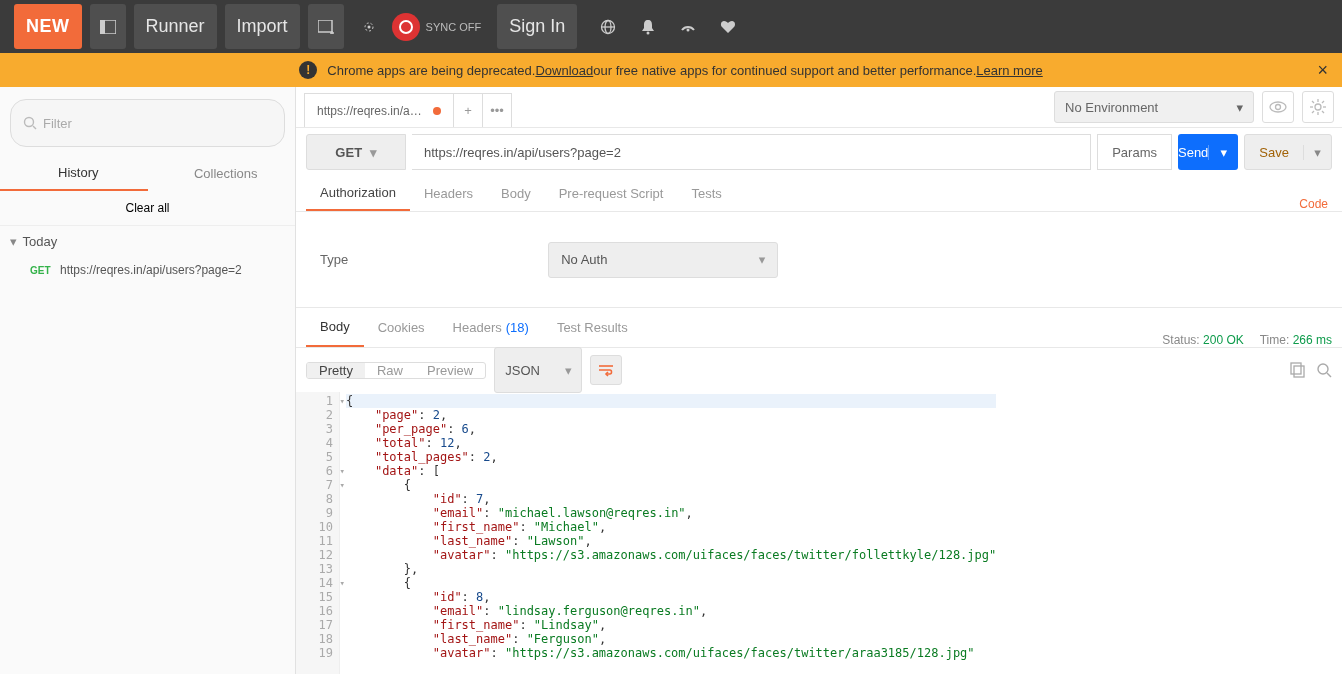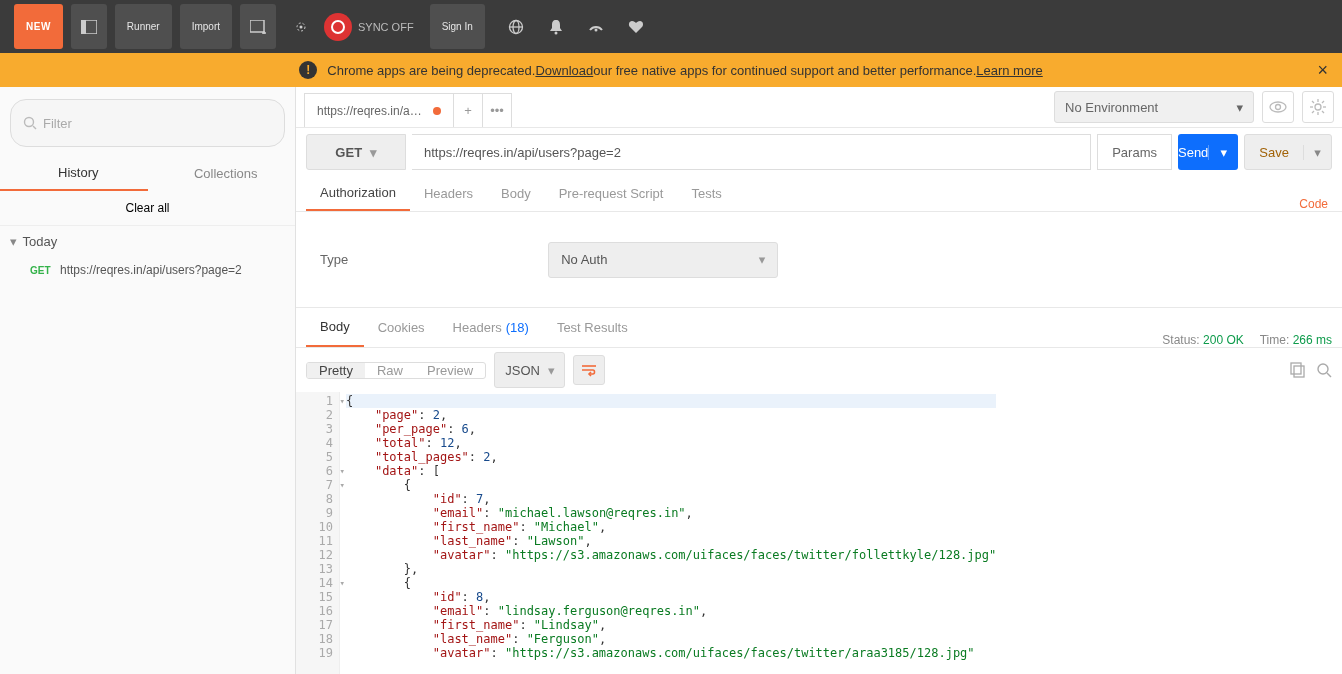--- a/index.html
+++ b/index.html
@@ -1,18 +1,18 @@
 <!DOCTYPE html>
 <html><head>
 <meta charset="utf-8">
 <style>
 * { box-sizing: border-box; margin: 0; padding: 0; }
 html, body { width: 1342px; height: 674px; font-family: -apple-system, BlinkMacSystemFont, "Segoe UI", Helvetica, Arial, sans-serif; font-size: 13px; color: #333; overflow: hidden; background:#f5f5f5;}
 .topbar { height: 53px; background: #3b3b3b; display: flex; align-items: center; padding: 0 14px; color: #ccc; }
-.topbar .btn { height: 45px; display:flex; align-items:center; justify-content:center; border-radius:3px; margin-right:8px; padding:0 12px; background:#4f4f4f; color:#e6e6e6; font-size:10px; cursor:pointer;}
+.topbar .btn { height: 45px; display:flex; align-items:center; justify-content:center; border-radius:3px; margin-right:8px; padding:0 12px; background:#4f4f4f; color:#e6e6e6; font-size:18px; cursor:pointer;}
 .topbar .btn.new-badge { background:#f26b3a; font-weight:700; color:#fff; letter-spacing:0.5px;}
 .topbar .btn.icon-only { width:36px; padding:0; }
 .topbar .center-tabs { flex:1; display:flex; justify-content:center; gap:30px; }
 .topbar .center-tabs .tab { height:53px; display:flex; align-items:center; color:#aaa; cursor:pointer; font-size:14px;}
 .topbar .center-tabs .tab.active { color:#fff; border-bottom:3px solid #f26b3a; }
 .topbar .right-cluster { display:flex; align-items:center; gap:6px; }
 .topbar .right-cluster .icon { width:34px; height:34px; display:flex; align-items:center; justify-content:center; color:#ccc; cursor:pointer; border-radius:3px;}
 .topbar .sync-badge { width:28px; height:28px; border-radius:50%; background:#d33; display:flex; align-items:center; justify-content:center; }
 .topbar .sync-text { color:#bbb; font-size:11px; margin-right:10px; }
 .topbar .signin { background:#4f4f4f; }
@@ -72,21 +72,21 @@
 .resp-tabs .t { padding:0 14px; height:40px; display:flex; align-items:center; color:#999; cursor:pointer;}
 .resp-tabs .t.active { color:#333; border-bottom:2px solid #f26b3a;}
 .resp-tabs .count { color:#0d6efd; margin-left:4px;}
 .resp-tabs .meta { margin-left:auto; display:flex; gap:16px; font-size:12px; color:#888;}
 .resp-tabs .meta .val { color:#0d9b4b;}
 
 .resp-toolbar { height:44px; display:flex; align-items:center; padding:0 10px; gap:8px;}
 .pill-group { display:flex; border:1px solid #ddd; border-radius:3px; overflow:hidden;}
 .pill-group .p { padding:0 12px; color:#999; cursor:pointer;}
 .pill-group .p.active { background:#f0f0f0; color:#444;}
-.fmt-select { height:36px; background:#eee; border:1px solid #ddd; border-radius:3px; padding:12px 10px; display:flex; align-items:center; gap:8px; color:#555;}
+.fmt-select { height:46px; background:#eee; border:1px solid #ddd; border-radius:3px; padding:12px 10px; display:flex; align-items:center; gap:25px; color:#555;}
 .wrap-btn { width:32px; height:30px; background:#eee; border:1px solid #ddd; border-radius:3px; display:flex; align-items:center; justify-content:center;}
 .resp-toolbar .right { margin-left:auto; display:flex; gap:10px; color:#aaa;}
 
 .code-area { flex:1; overflow:auto; font-family: Menlo, Consolas, monospace; font-size:12px; line-height:14px; display:flex;}
 .gutter { width:44px; background:#f6f6f6; border-right:1px solid #eee; text-align:right; color:#aaa; padding:2px 6px 2px 0; user-select:none;}
 .gutter .ln { height:14px; position:relative;}
 .gutter .fold::after { content:"▾"; position:absolute; right:-12px; font-size:9px; color:#aaa;}
 .code { padding:2px 6px; white-space:pre;}
 .code .row { height:14px;}
 .code .row.hl { background:#eaf2fb;}

